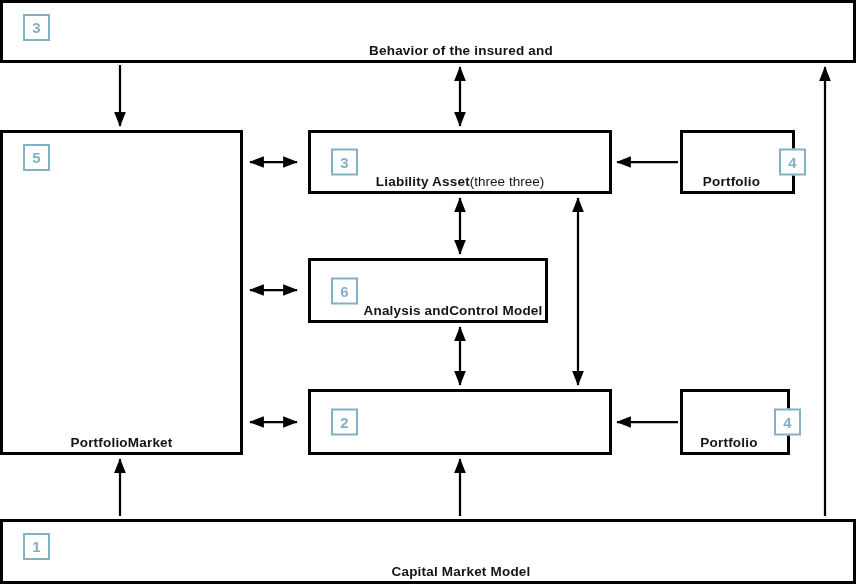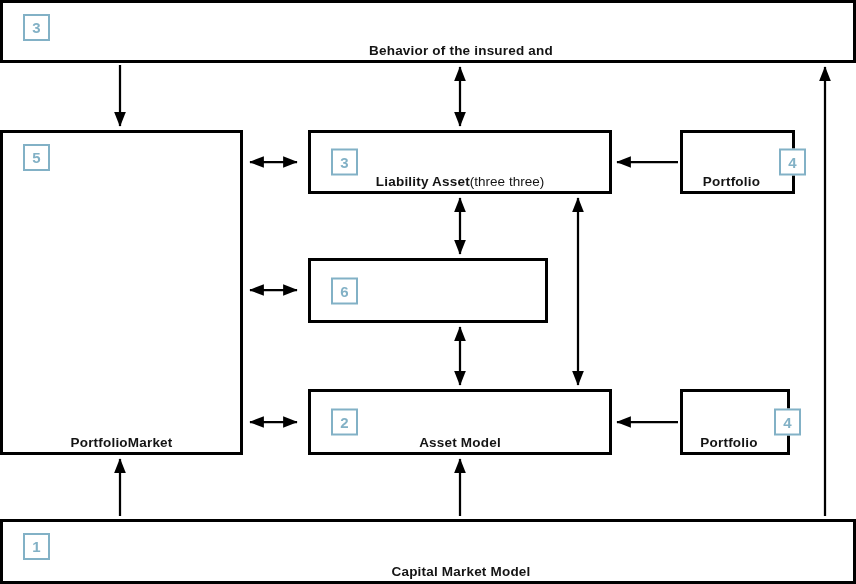--- a/index.html
+++ b/index.html
@@ -66,27 +66,28 @@
 
   <div class="box" style="left:680px;top:130px;width:115px;height:64px;">
     <span class="badge badge-mr">4</span>
     <div class="content offset-portfolio">
       <span class="label">Portfolio</span>
     </div>
   </div>
 
   <div class="box" style="left:308px;top:258px;width:240px;height:65px;">
     <span class="badge badge-ml">6</span>
+    <div class="content offset-analysis">
+      <span class="label">Analysis and</span>
+      <span class="label">Control Model</span>
+    </div>
   </div>
 
   <div class="box" style="left:308px;top:389px;width:304px;height:66px;">
     <span class="badge badge-ml">2</span>
-    <div class="content">
-      <span class="label">Asset Model</span>
-    </div>
   </div>
 
   <div class="box" style="left:680px;top:389px;width:110px;height:66px;">
     <span class="badge badge-mr">4</span>
     <div class="content offset-portfolio">
       <span class="label">Portfolio</span>
     </div>
   </div>
 
   <div class="box" style="left:0;top:519px;width:856px;height:65px;">

